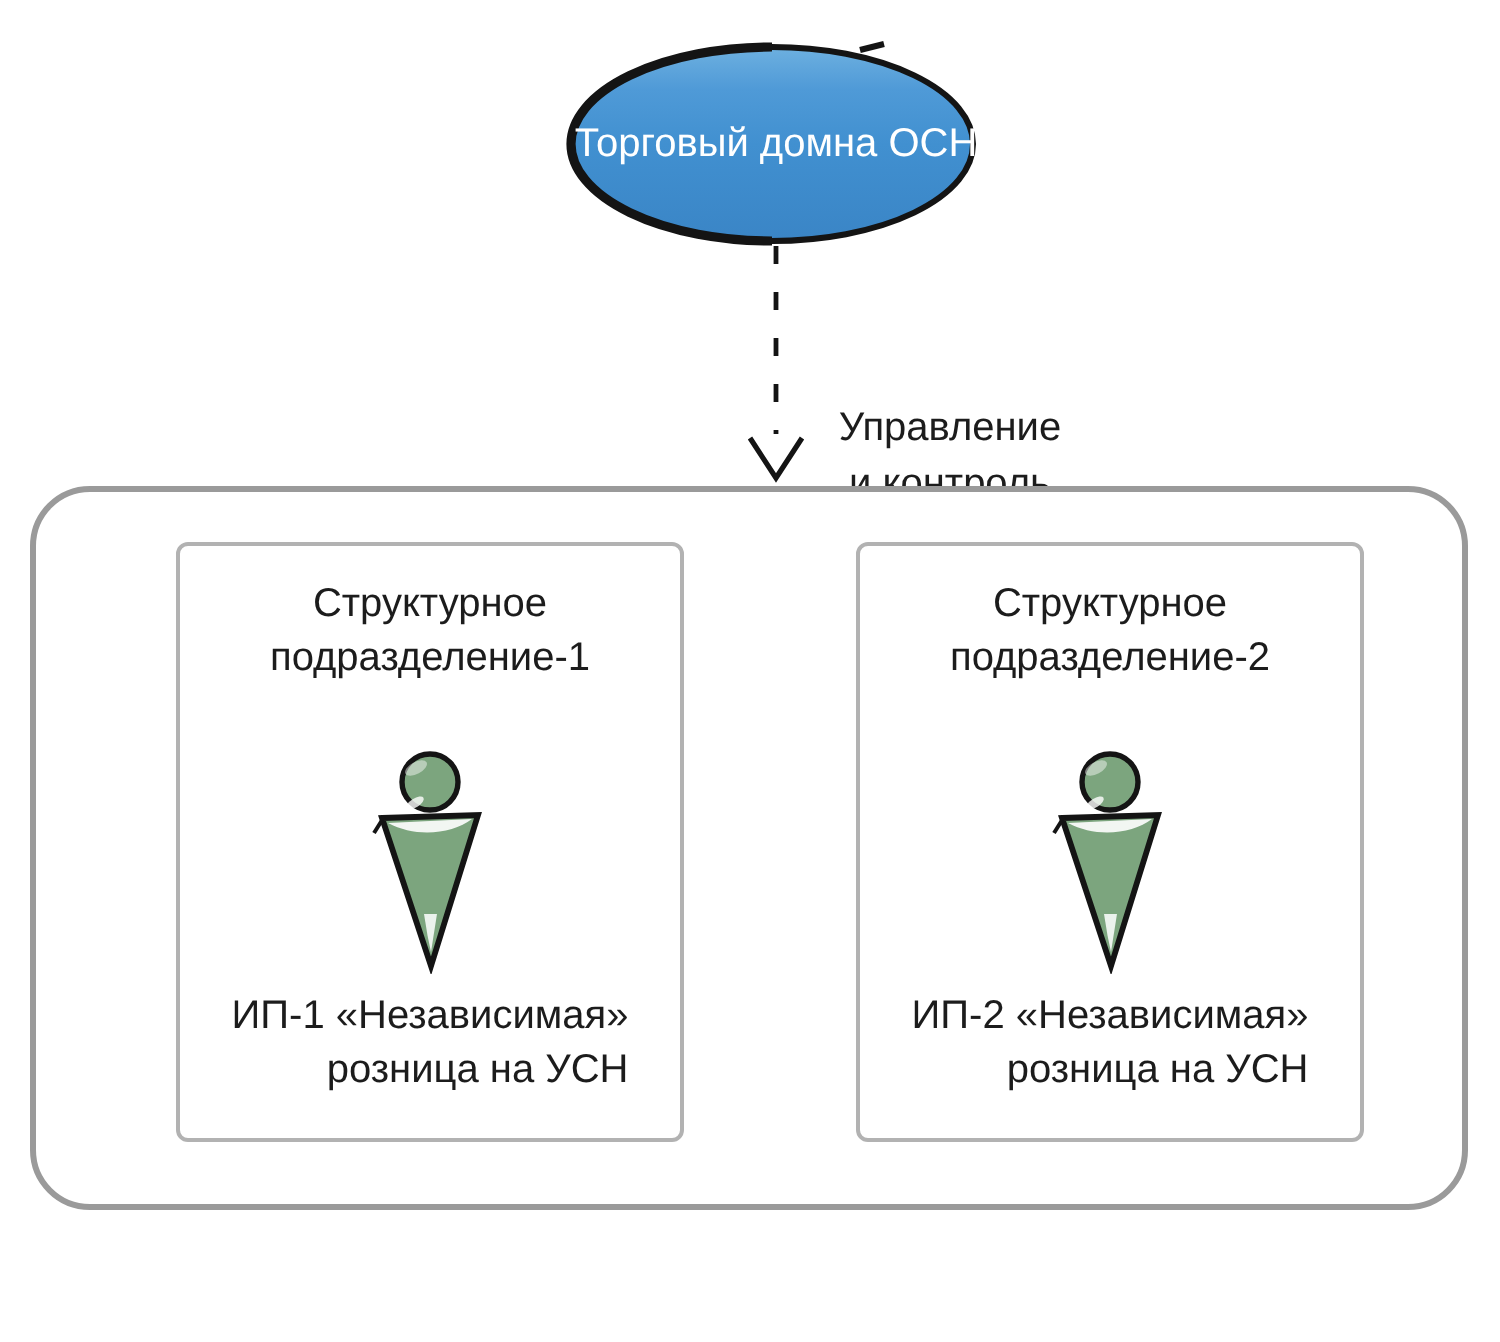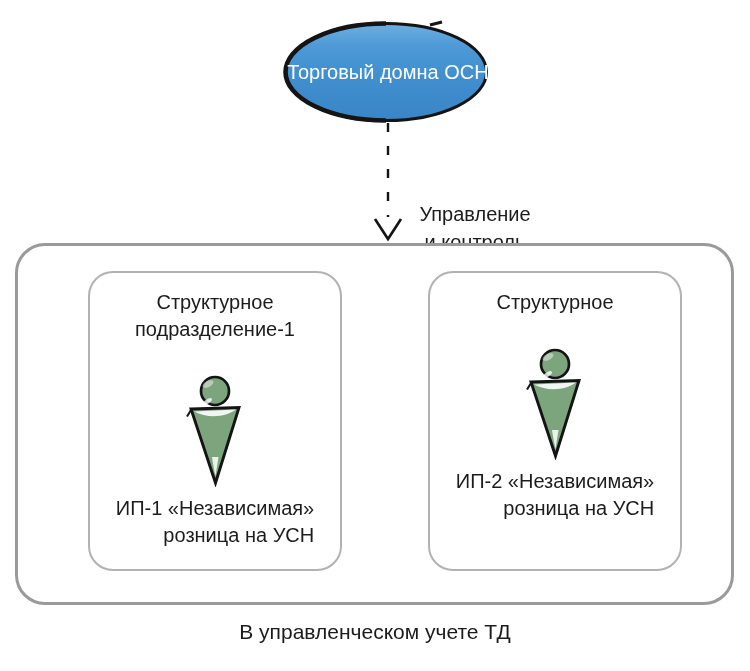--- a/index.html
+++ b/index.html
@@ -27,21 +27,21 @@
   
   .outer {
     left:15px; top:243px; width:719px; height:362px;
     border:3.5px solid #9a9a9a; border-radius:30px; box-sizing:border-box;
     background:#ffffff;
   }
 
   
   .unit {
     top:271px; width:254px; height:300px; box-sizing:border-box;
-    border:2px solid #b2b2b2; border-radius:25px; background:#ffffff;
+    border:2px solid #b2b2b2; border-radius:6px; background:#ffffff;
     display:flex; flex-direction:column; align-items:center; padding-top:16px;
   }
   .unit-1 { left:88px; }
   .unit-2 { left:428px; }
   .unit-title { font-size:20px; line-height:27px; text-align:center; }
   .person-svg { margin-top:32px; display:block; }
   .unit-subtitle { margin-top:8px; font-size:20px; line-height:27px; text-align:right; }
 
   .caption {
     left:0; top:620px; width:750px; text-align:center;
@@ -98,31 +98,31 @@
     </svg>
     <div class="unit-subtitle">
       <div>ИП-1 «Независимая»</div>
       <div>розница на УСН</div>
     </div>
   </div>
 
   <div class="abs unit unit-2">
     <div class="unit-title">
       <div>Структурное</div>
+      <div>подразделение-2</div>
     </div>
     <svg class="person-svg" width="60" height="112" viewBox="0 0 60 112" aria-hidden="true">
       <circle cx="30" cy="16" r="14" fill="#7ca57e" stroke="#141414" stroke-width="2.7"></circle>
       <ellipse cx="23" cy="9" rx="6" ry="3" fill="#ffffff" opacity="0.45" transform="rotate(-28 23 9)"></ellipse>
       <ellipse cx="22.5" cy="26.5" rx="5" ry="2.2" fill="#ffffff" opacity="0.8" transform="rotate(-32 22.5 26.5)"></ellipse>
       <path d="M6,34 L54,32.5 L30.5,108 Z" fill="#7ca57e" stroke="#141414" stroke-width="2.9" stroke-linejoin="miter" stroke-miterlimit="9"></path>
       <path d="M9,36.5 L51,34.5 C41,42 23,44 9,36.5 Z" fill="#ffffff" opacity="0.9"></path>
       <path d="M27,82 L33.5,82 L30.5,101 L28.8,93 Z" fill="#ffffff" opacity="0.85"></path>
       <path d="M7,33.5 L2,41.5" fill="none" stroke="#141414" stroke-width="2"></path>
     </svg>
     <div class="unit-subtitle">
       <div>ИП-2 «Независимая»</div>
       <div>розница на УСН</div>
     </div>
   </div>
 
-  <div class="abs caption">В управленческом учете ТД</div>
 
 </div>
 
 </body></html>

